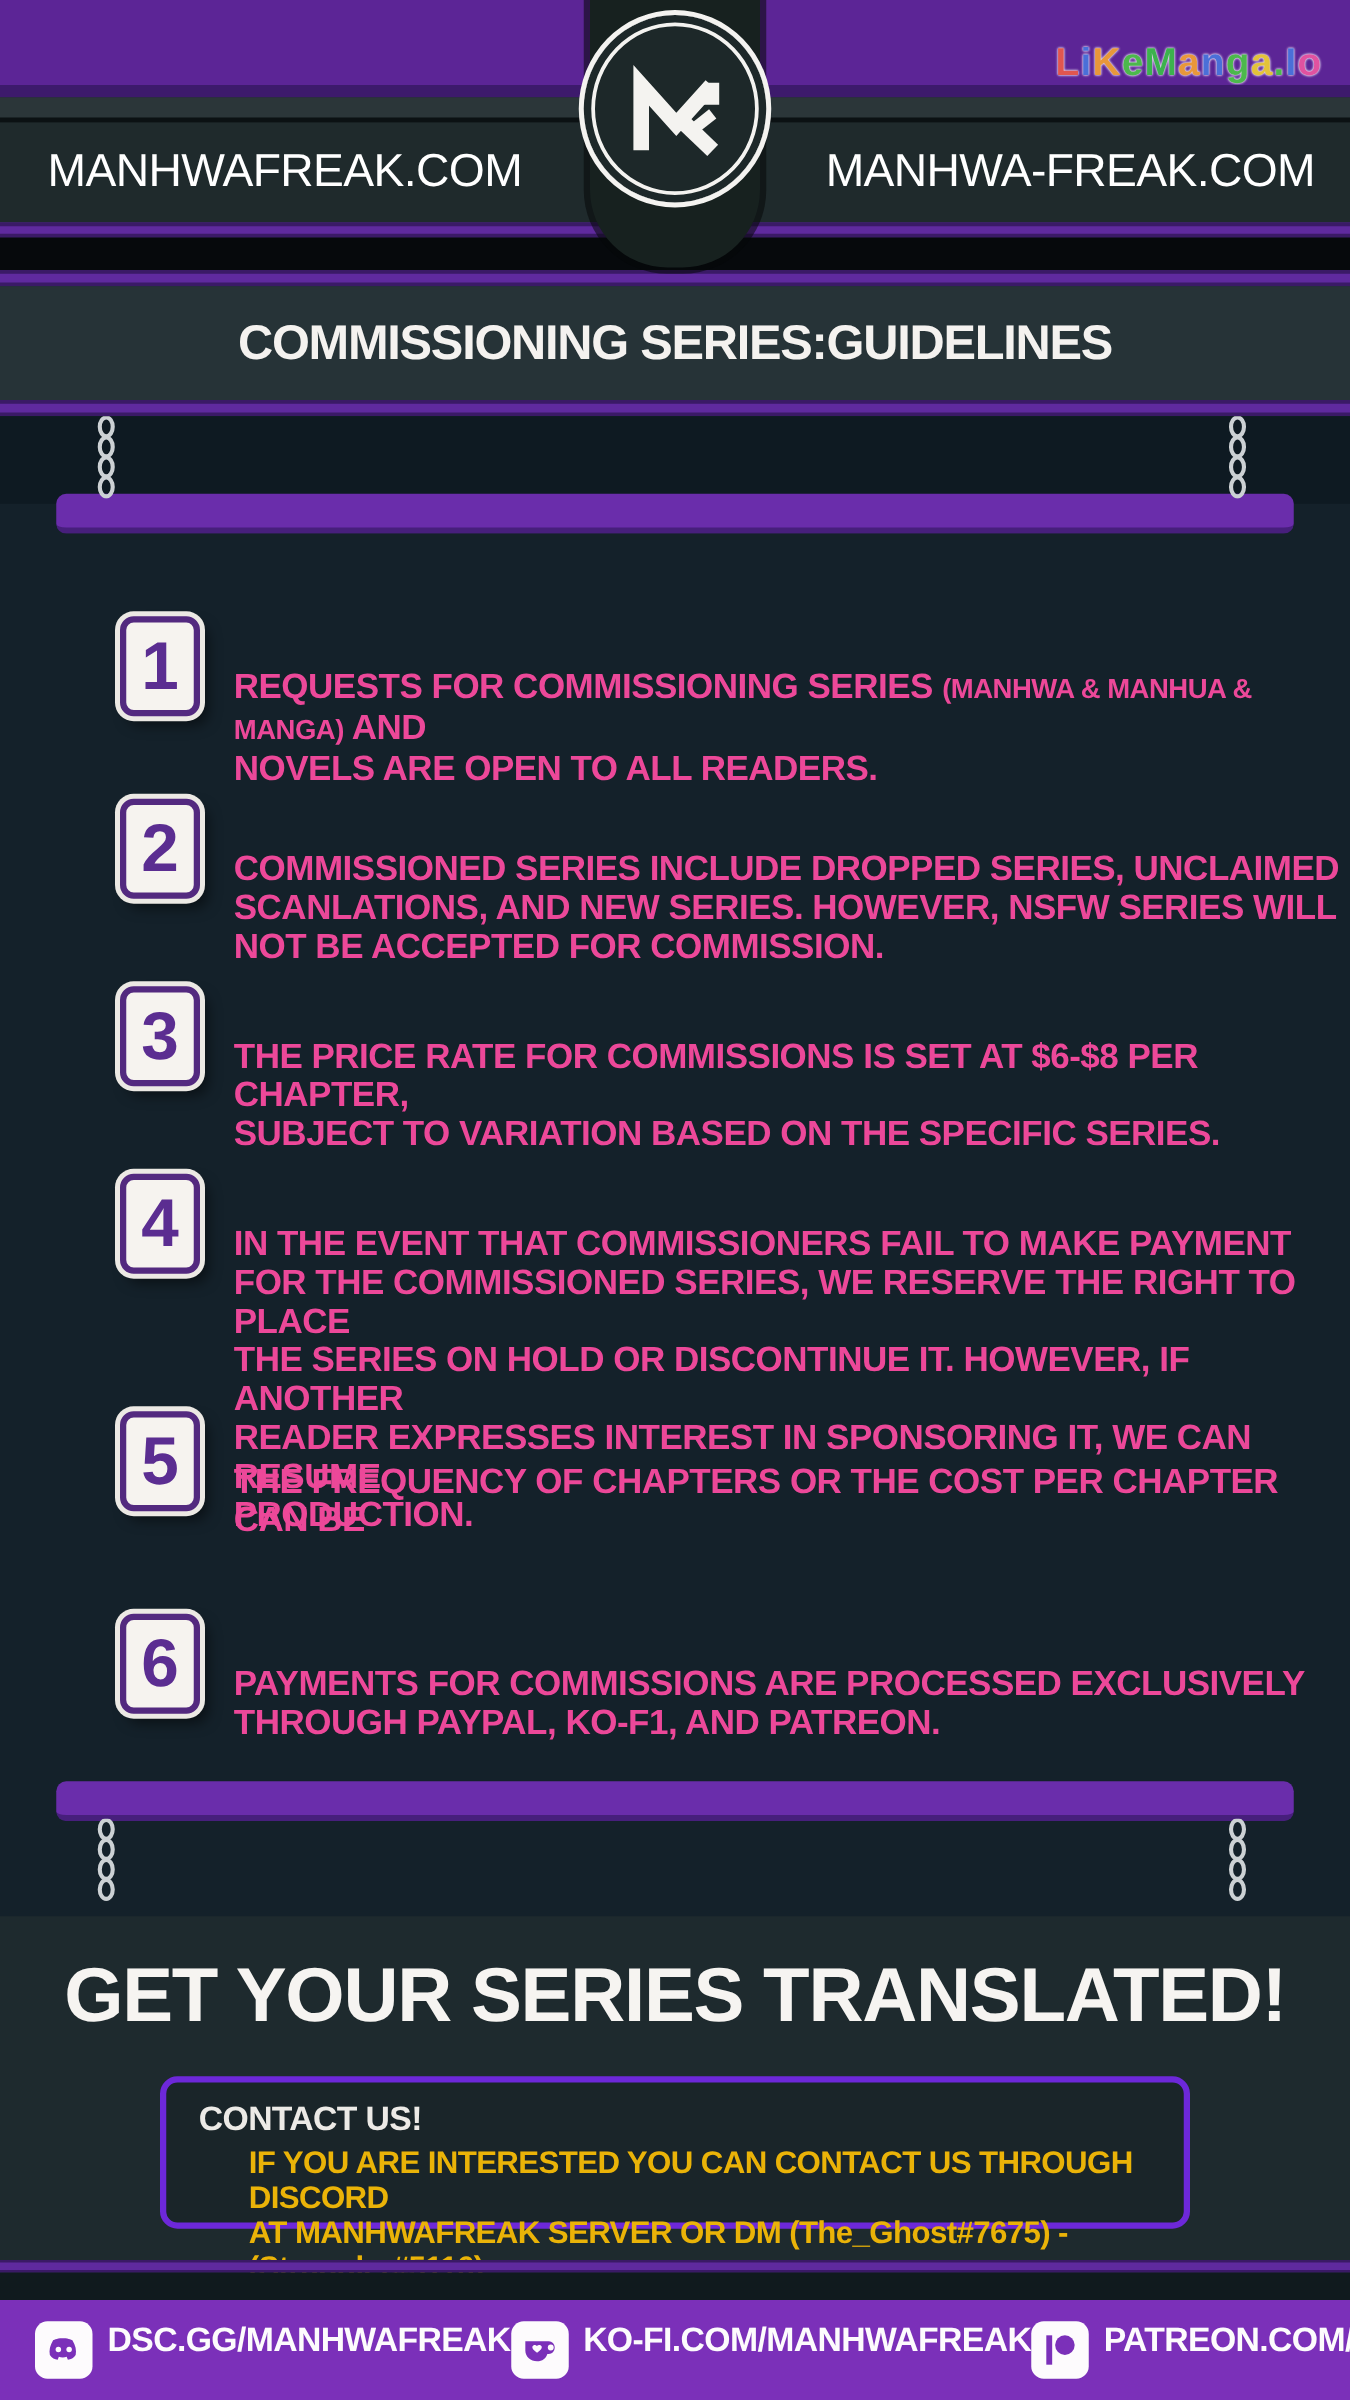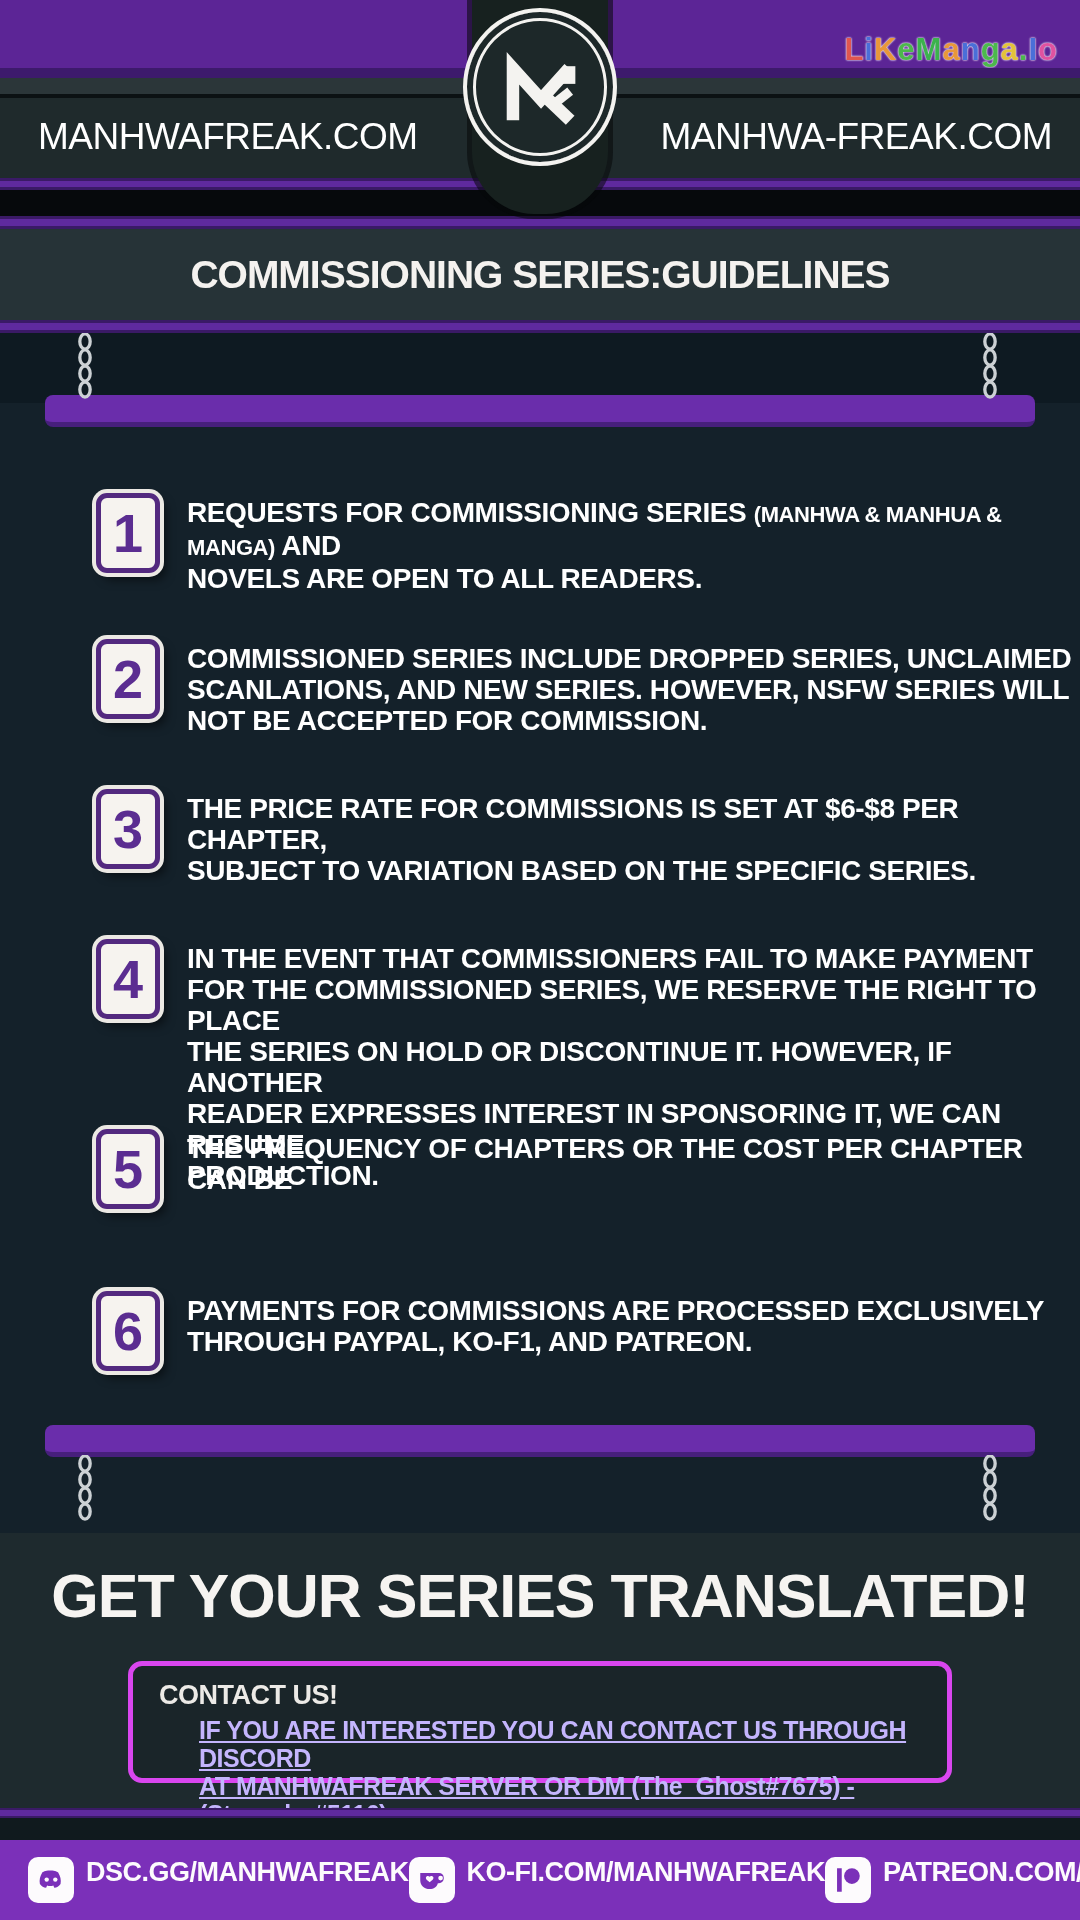--- a/index.html
+++ b/index.html
@@ -45,29 +45,29 @@
   .bar1{top:62px;} .bar2{top:1092px;}
   .s4{top:1518px;height:15px;}
   .board .s4{position:absolute;}
 
   
   .guideline{position:absolute;left:96px;display:flex;align-items:flex-start;}
   .g1{top:160px;} .g2{top:306px;} .g3{top:456px;} .g4{top:606px;} .g5{top:796px;} .g6{top:958px;}
   .gbadge{flex:0 0 auto;width:64px;height:80px;background:#f6f3ef;border:5px solid #53297f;border-radius:11px;
           box-shadow:0 0 0 4px #ece9e4, 6px 7px 10px rgba(0,0,0,.5);
           color:#5b2d91;font-size:54px;font-weight:bold;display:flex;align-items:center;justify-content:center;margin-right:27px;}
-  .gtext{padding-top:4px;color:#ffffff;font-size:28px;font-weight:bold;letter-spacing:-0.4px;line-height:31px;}
+  .gtext{padding-top:4px;color:#ec4899;font-size:28px;font-weight:bold;letter-spacing:-0.4px;line-height:31px;margin-top:36px;}
   .gsmall{font-size:22px;}
 
   
   .bottom-section{position:absolute;top:1533px;left:0;width:1080px;height:275px;background:#1e2a2e;}
   .cta-heading{position:absolute;top:28px;width:100%;text-align:center;color:#f6f4f1;font-size:61px;font-weight:bold;letter-spacing:-1px;}
-  .contact-box{position:absolute;top:128px;left:128px;width:824px;height:122px;border:5px solid #d946ef;border-radius:14px;background:rgba(0,0,0,.10);}
+  .contact-box{position:absolute;top:128px;left:128px;width:824px;height:122px;border:5px solid #6d28d9;border-radius:14px;background:rgba(0,0,0,.10);}
   .contact-title{position:absolute;top:14px;left:26px;color:#eceae6;font-size:27px;font-weight:bold;letter-spacing:-0.5px;}
-  .contact-lines{position:absolute;top:50px;left:66px;color:#c4b5fd;font-size:25px;font-weight:bold;letter-spacing:-0.5px;line-height:28px;text-decoration:underline;}
+  .contact-lines{position:absolute;top:50px;left:66px;color:#eab308;font-size:25px;font-weight:bold;letter-spacing:-0.5px;line-height:28px;}
 
   .s5{top:1808px;height:10px;border-top:2px solid #3a1a66;border-bottom:2px solid #3a1a66;}
   .footband{position:absolute;top:1818px;left:0;width:1080px;height:22px;background:#101a1e;}
 
   
   .footer{position:absolute;top:1840px;left:0;width:1080px;height:80px;background:#7b30b9;display:flex;align-items:center;justify-content:space-between;padding:0 28px;}
   .flink{display:flex;align-items:flex-start;gap:12px;cursor:pointer;}
   .ficon{width:46px;height:46px;background:#fdfbfd;border-radius:10px;display:flex;align-items:center;justify-content:center;flex:0 0 auto;}
   .flabel{color:#fdfbfd;font-size:27px;font-weight:bold;letter-spacing:-0.5px;white-space:nowrap;}
 </style>

